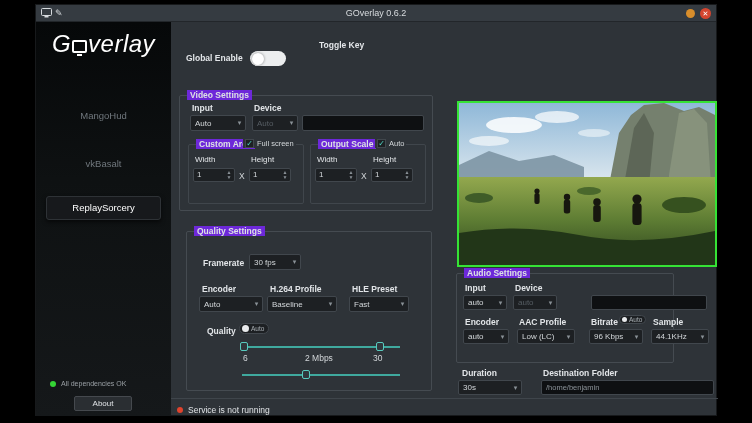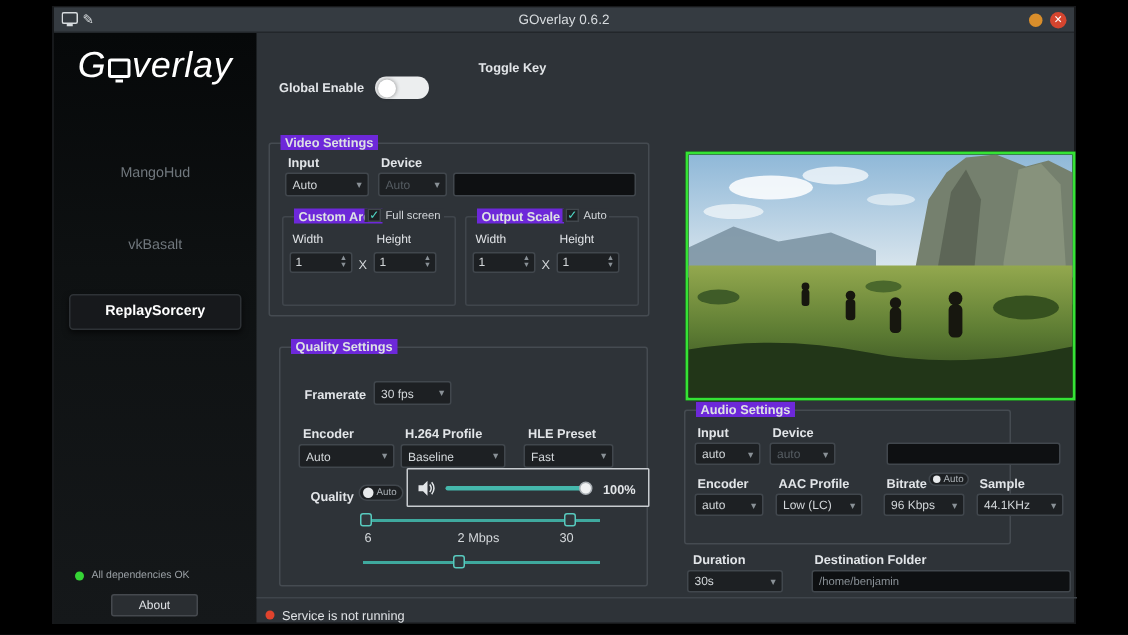--- a/index.html
+++ b/index.html
@@ -26,21 +26,21 @@
              background:linear-gradient(180deg,#060809 0%,#0e1112 40%,#15181a 100%); }
   .logo { position:absolute; left:0; top:8px; width:100%; text-align:center; color:#fff;
           font-size:24px; font-weight:400; letter-spacing:0.5px; white-space:nowrap;font-style:italic; }
   .logo-monitor { display:inline-block; width:15px; height:13px; border:2px solid #fff;
                   border-radius:2px; position:relative; top:1px; margin:0 1px; }
   .logo-monitor:after { content:""; position:absolute; left:3px; bottom:-5px; width:5px;
                         height:2px; background:#fff; }
   .side-item { position:absolute; left:10px; width:115px; height:22px; text-align:center;
                line-height:22px; font-size:9.5px; color:#70777d; cursor:pointer; }
   .side-item.active { background:#17191c; border:1px solid #2e3236; border-radius:3px;
-                      color:#fff; font-weight:bold; height:24px; line-height:22px;
+                      color:#fff; font-weight:normal; height:24px; line-height:22px;
                       box-shadow:0 2px 4px rgba(0,0,0,.6); }
   .deps-row { position:absolute; left:14px; top:358px; display:flex; align-items:center; gap:5px; }
   .dot { width:6px; height:6px; border-radius:50%; }
   .dot.green { background:#35d435; }
   .dot.red { background:#e0432d; }
   .deps-text { font-size:7px; color:#9aa0a5; }
   .about-btn { position:absolute; left:38px; top:374px; width:58px; height:15px;
                background:#2a2e32; border:1px solid #45494e; border-radius:2px;
                color:#e0e3e6; font-size:8px; text-align:center; line-height:13px; cursor:pointer; }
 
@@ -237,30 +237,20 @@
         <span class="dd-text">Fast</span>
         <span class="dd-arrow">▾</span>
       </div>
 
       <div class="flabel" style="left:20px;top:94px">Quality</div>
       <div class="mini-toggle" style="left:52px;top:91px">
         <span class="mini-dot"></span>
         <span class="mini-label">Auto</span>
       </div>
 
-      <div class="vol-panel" style="left:84px;top:80px;width:162px;height:26px">
-        <svg style="position:absolute;left:6px;top:6px" width="13" height="13" viewBox="0 0 13 13">
-          <polygon points="1,4.5 4,4.5 7,1.5 7,11.5 4,8.5 1,8.5" fill="#e2e5e8"></polygon>
-          <path d="M8.5,4 Q10.5,6.5 8.5,9" stroke="#e2e5e8" stroke-width="1" fill="none"></path>
-          <path d="M9.8,2.5 Q12.8,6.5 9.8,10.5" stroke="#e2e5e8" stroke-width="1" fill="none"></path>
-        </svg>
-        <div class="vol-track" style="left:25px;top:11px;width:96px"></div>
-        <span class="vol-knob" style="left:114px;top:8px"></span>
-        <span class="vol-value" style="left:130px;top:8px">100%</span>
-      </div>
 
       <div class="range-track" style="left:55px;top:114px;width:158px">
         <span class="range-knob" style="left:-2px"></span>
         <span class="range-knob" style="left:134px"></span>
       </div>
       <span class="slider-label" style="left:56px;top:121px">6</span>
       <span class="slider-label" style="left:118px;top:121px">2 Mbps</span>
       <span class="slider-label" style="left:186px;top:121px">30</span>
       <div class="range-track" style="left:55px;top:142px;width:158px">
         <span class="range-knob" style="left:60px"></span>

